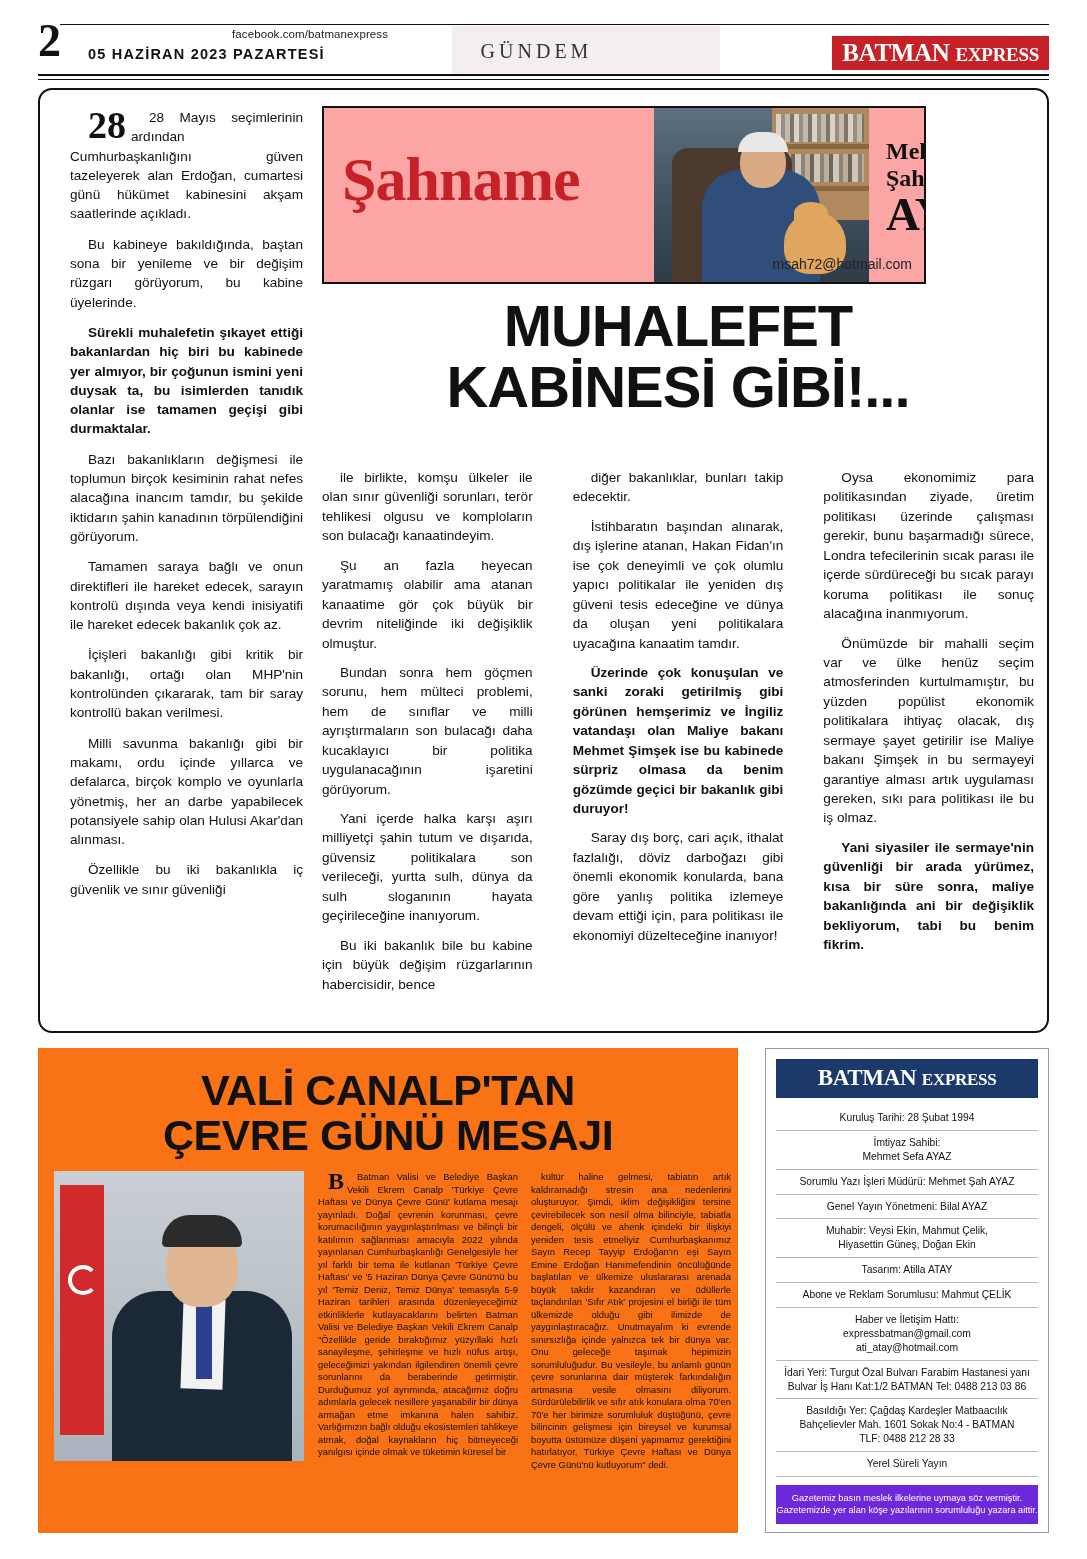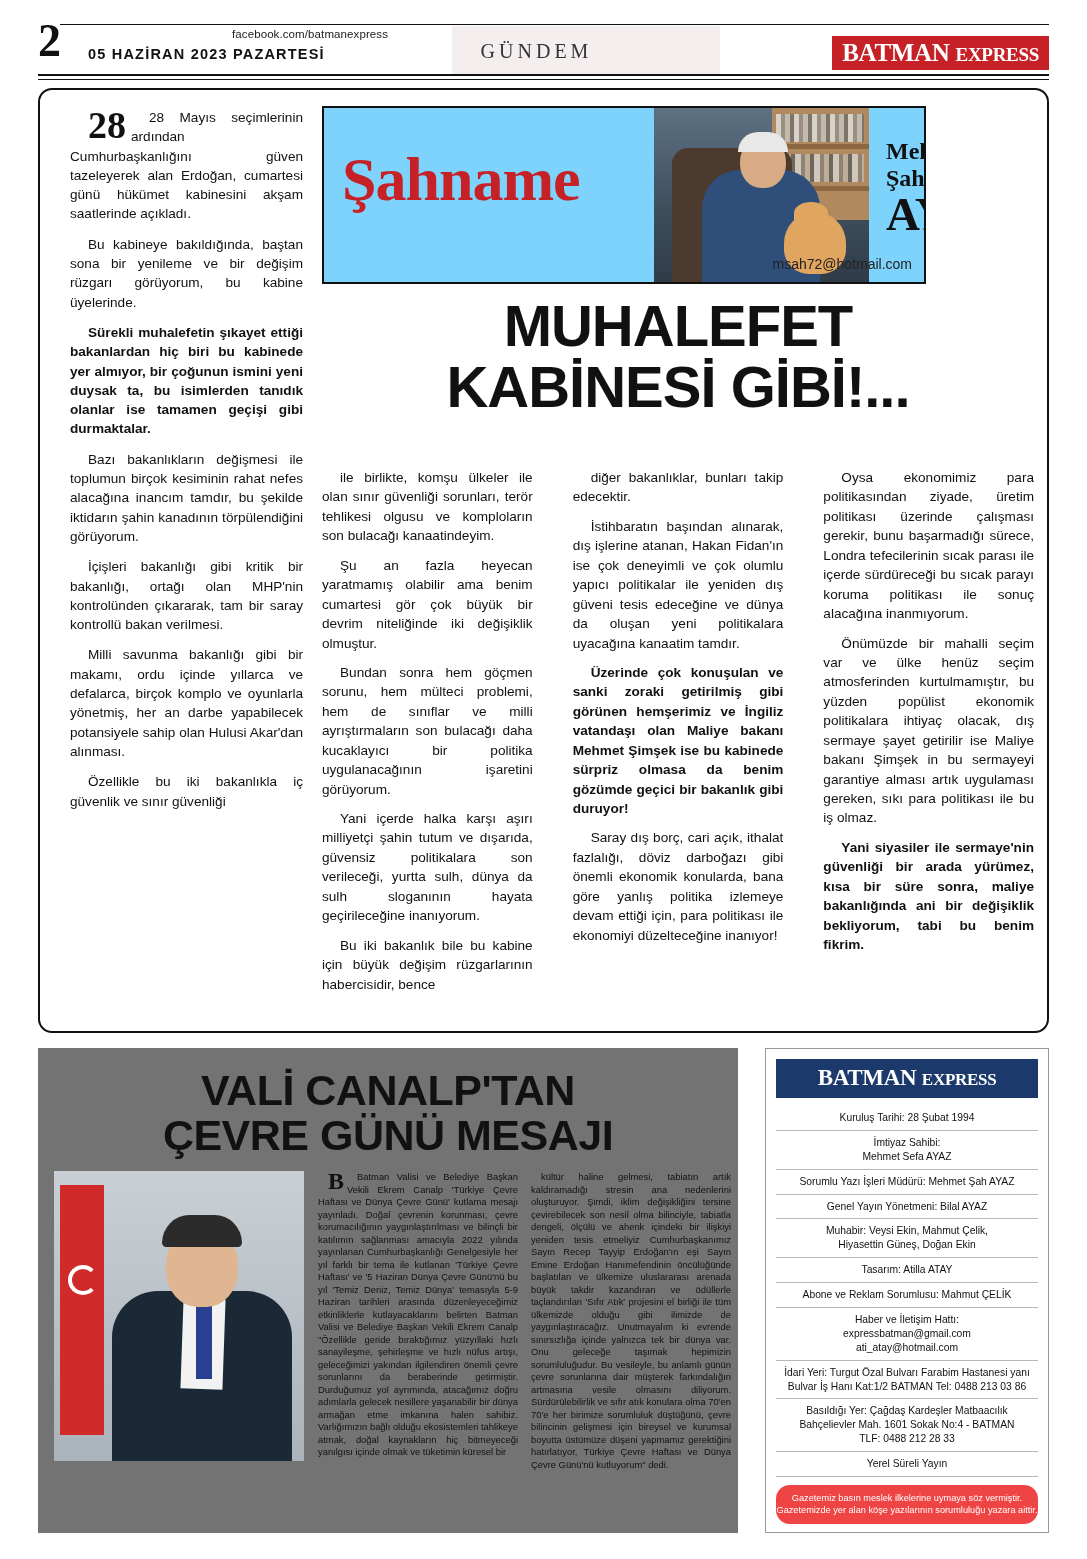--- a/index.html
+++ b/index.html
@@ -116,21 +116,21 @@
     font-family: "Liberation Serif", serif;
   }
 
   
   .sahname {
     position: absolute;
     left: 282px; top: 16px;
     width: 604px; height: 178px;
     border: 2px solid #111;
     overflow: hidden;
-    background: #7dd3fc;
+    background: #fca5a5;
   }
   .sahname-title {
     position: absolute;
     left: 18px; top: 36px;
     font-size: 62px;
     font-weight: 700;
     color: #c62127;
     font-family: "Liberation Serif", serif;
     letter-spacing: -1px;
   }
@@ -223,21 +223,21 @@
     text-align: justify;
   }
   .col p { margin: 0 0 10px 0; text-indent: 18px; }
   .col p.bold { font-weight: 700; }
 
   
   .feature {
     position: absolute;
     left: 38px; top: 1048px;
     width: 700px; height: 485px;
-    background: #737373;
+    background: #f97316;
     padding: 14px 16px;
   }
   .feature-head {
     text-align: center;
     font-size: 43px;
     font-weight: 700;
     line-height: 1.04;
     color: #111;
     letter-spacing: -.5px;
     margin: 6px 0 14px 0;
@@ -323,27 +323,26 @@
   .imp-row {
     font-size: 10.3px;
     line-height: 1.35;
     padding: 5px 2px;
     border-bottom: 1px solid #b9b9b9;
     color: #111;
   }
   .imp-row:last-of-type { border-bottom: none; }
   .imp-note {
     margin-top: 8px;
-    background: #ef4444;
+    background: #6d28d9;
     color: #fff;
     font-size: 9.2px;
     line-height: 1.35;
     padding: 7px 0;
     text-align: center;
-    border-radius: 14px;
   }
 </style>
 </head>
 <body>
 
 <div class="masthead">
   <div class="rule-top"></div>
   <div class="big-two">2</div>
   <div class="fb-line">facebook.com/batmanexpress</div>
   <div class="date-line">05 HAZİRAN 2023 PAZARTESİ</div>
@@ -357,20 +356,21 @@
   <div class="rule-top3"></div>
 </div>
 
 <div class="article-box">
 
   <div class="lead-col">
     <p><span class="dropcap">28</span><span>28 Mayıs seçimlerinin ardından Cumhurbaşkanlığını güven tazeleyerek alan Erdoğan, cumartesi günü hükümet kabinesini akşam saatlerinde açıkladı.</span></p>
     <p><span>Bu kabineye bakıldığında, baştan sona bir yenileme ve bir değişim rüzgarı görüyorum, bu kabine üyelerinde.</span></p>
     <p class="bold"><span>Sürekli muhalefetin şıkayet ettiği bakanlardan hiç biri bu kabinede yer almıyor, bir çoğunun ismini yeni duysak ta, bu isimlerden tanıdık olanlar ise tamamen geçişi gibi durmaktalar.</span></p>
     <p><span>Bazı bakanlıkların değişmesi ile toplumun birçok kesiminin rahat nefes alacağına inancım tamdır, bu şekilde iktidarın şahin kanadının törpülendiğini görüyorum.</span></p>
+    <p><span>Tamamen saraya bağlı ve onun direktifleri ile hareket edecek, sarayın kontrolü dışında veya kendi inisiyatifi ile hareket edecek bakanlık çok az.</span></p>
     <p><span>İçişleri bakanlığı gibi kritik bir bakanlığı, ortağı olan MHP'nin kontrolünden çıkararak, tam bir saray kontrollü bakan verilmesi.</span></p>
     <p><span>Milli savunma bakanlığı gibi bir makamı, ordu içinde yıllarca ve defalarca, birçok komplo ve oyunlarla yönetmiş, her an darbe yapabilecek potansiyele sahip olan Hulusi Akar'dan alınması.</span></p>
     <p><span>Özellikle bu iki bakanlıkla iç güvenlik ve sınır güvenliği</span></p>
   </div>
 
   <div class="sahname">
     <div class="sahname-title">Şahname</div>
     <div class="sahname-photo">
       <div class="ph-shelf"></div>
       <div class="ph-books"></div>
@@ -389,21 +389,21 @@
   </div>
 
   <div class="headline">
     <div>MUHALEFET</div>
     <div>KABİNESİ GİBİ!...</div>
   </div>
 
   <div class="cols">
     <div class="col">
       <p><span>ile birlikte, komşu ülkeler ile olan sınır güvenliği sorunları, terör tehlikesi olgusu ve komploların son bulacağı kanaatindeyim.</span></p>
-      <p><span>Şu an fazla heyecan yaratmamış olabilir ama benim cumartesi gör çok büyük bir devrim niteliğinde iki değişiklik olmuştur.</span></p>
+      <p><span>Şu an fazla heyecan yaratmamış olabilir ama atanan kanaatime gör çok büyük bir devrim niteliğinde iki değişiklik olmuştur.</span></p>
       <p><span>Bundan sonra hem göçmen sorunu, hem mülteci problemi, hem de sınıflar ve milli ayrıştırmaların son bulacağı daha kucaklayıcı bir politika uygulanacağının işaretini görüyorum.</span></p>
       <p><span>Yani içerde halka karşı aşırı milliyetçi şahin tutum ve dışarıda, güvensiz politikalara son verileceği, yurtta sulh, dünya da sulh sloganının hayata geçirileceğine inanıyorum.</span></p>
       <p><span>Bu iki bakanlık bile bu kabine için büyük değişim rüzgarlarının habercisidir, bence</span></p>
     </div>
     <div class="col">
       <p><span>diğer bakanlıklar, bunları takip edecektir.</span></p>
       <p><span>İstihbaratın başından alınarak, dış işlerine atanan, Hakan Fidan'ın ise çok deneyimli ve çok olumlu yapıcı politikalar ile yeniden dış güveni tesis edeceğine ve dünya da oluşan yeni politikalara uyacağına kanaatim tamdır.</span></p>
       <p class="bold"><span>Üzerinde çok konuşulan ve sanki zoraki getirilmiş gibi görünen hemşerimiz ve İngiliz vatandaşı olan Maliye bakanı Mehmet Şimşek ise bu kabinede sürpriz olmasa da benim gözümde geçici bir bakanlık gibi duruyor!</span></p>
       <p><span>Saray dış borç, cari açık, ithalat fazlalığı, döviz darboğazı gibi önemli ekonomik konularda, bana göre yanlış politika izlemeye devam ettiği için, para politikası ile ekonomiyi düzelteceğine inanıyor!</span></p>
     </div>

